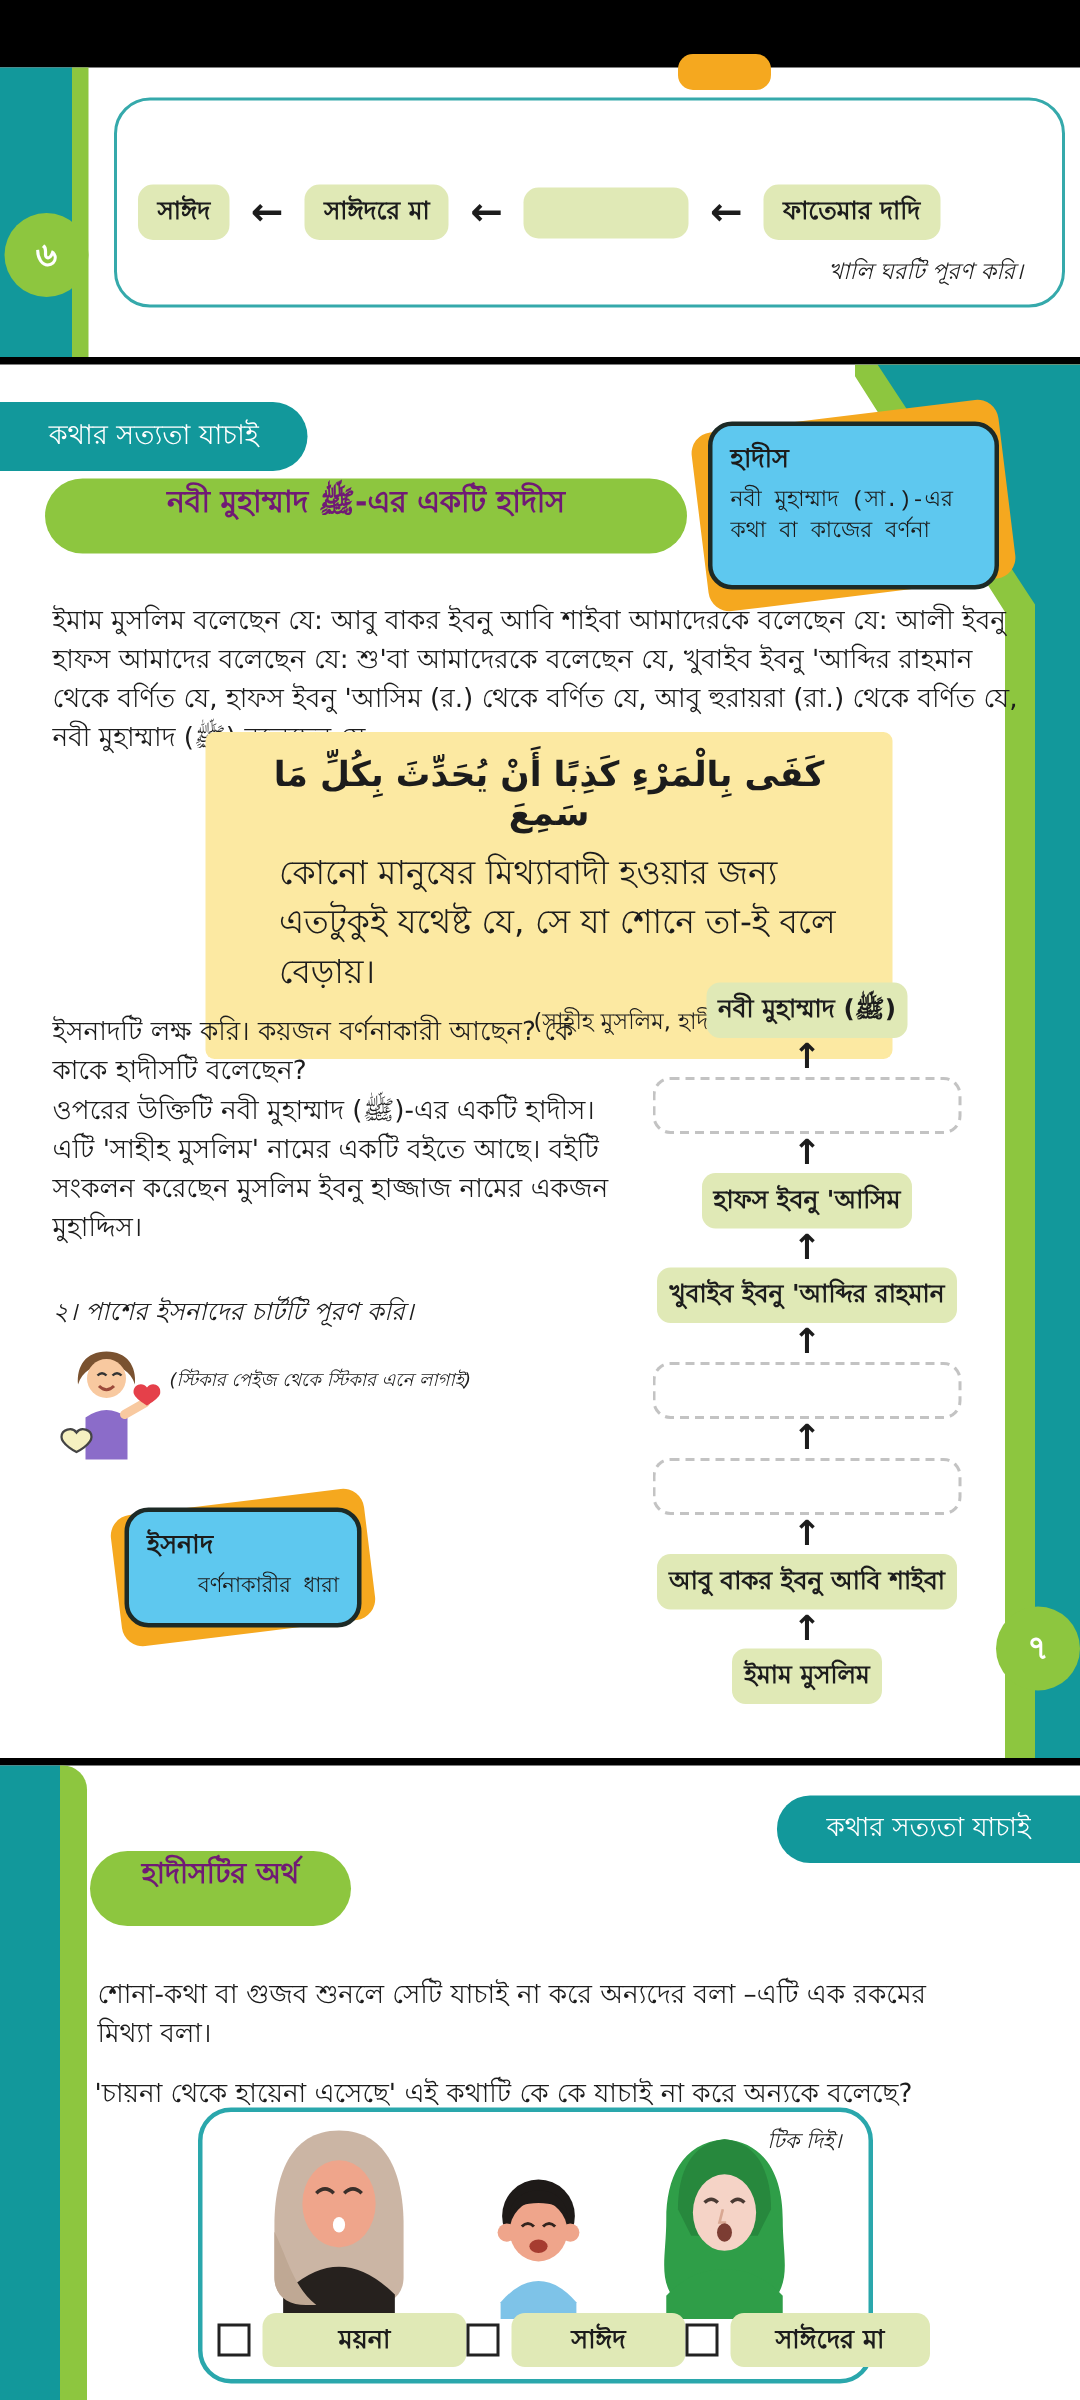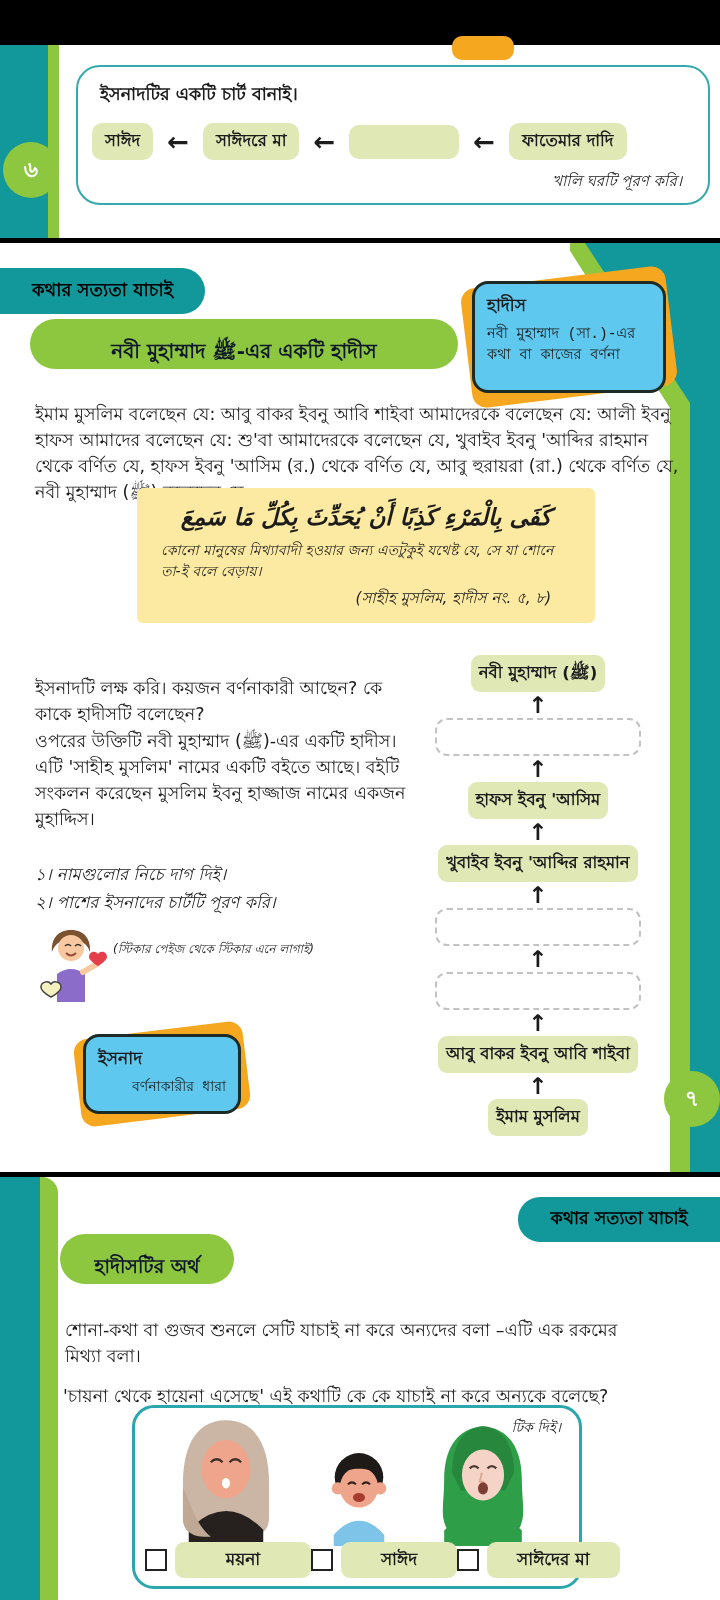--- a/index.html
+++ b/index.html
@@ -19,35 +19,35 @@
   .chart-title{position:absolute;left:22px;top:14px;font-size:17.5px;font-weight:600;}
   .chart-row{position:absolute;left:14px;top:56px;right:10px;display:flex;align-items:center;gap:14px;}
   .chip{background:#e0e9b6;border-radius:10px;padding:5px 13px;font-size:16.5px;font-weight:600;white-space:nowrap;}
   .chip.blank{width:84px;height:24px;}
   .larr{font-size:26px;line-height:20px;font-weight:600;}
   .chart-foot{position:absolute;right:26px;bottom:9px;font-size:15px;font-style:italic;}
 
   
   #page2{top:243px;height:929px;}
   .edge-right-svg{position:absolute;right:0;top:0;height:100%;width:150px;}
-  .badge-teal{background:#12989b;color:#000000;font-weight:bold;display:flex;align-items:center;justify-content:center;}
+  .badge-teal{background:#12989b;color:#ffffff;font-weight:normal;display:flex;align-items:center;justify-content:center;}
   #badge2{position:absolute;left:0;top:25px;width:205px;height:46px;border-radius:0 23px 23px 0;font-size:18px;}
-  .title-pill{position:absolute;background:#8dc63f;color:#0f172a;font-weight:bold;display:flex;align-items:flex-end;justify-content:center;}
+  .title-pill{position:absolute;background:#8dc63f;color:#701a75;font-weight:bold;display:flex;align-items:flex-start;justify-content:center;}
   #title2{left:30px;top:76px;width:428px;height:50px;border-radius:26px;font-size:20px;}
   .callout{position:absolute;}
   #callout-hadith{left:472px;top:38px;width:194px;height:112px;}
   .callout .back{position:absolute;inset:-4px -6px;background:#f5a81f;border-radius:14px;transform:rotate(-7deg);}
   .callout .front{position:absolute;inset:0;background:#5ec8ef;border:3px solid #1d2a26;border-radius:16px;padding:8px 12px;box-sizing:border-box;font-family:Liberation Mono, monospace;}
   .callout .term{font-size:17px;font-weight:bold;margin:0 0 4px 0;}
   .callout .def{font-size:14.5px;line-height:1.45;margin:0;}
   .para{font-size:17.5px;line-height:1.5;}
   #intro2{position:absolute;left:35px;top:140px;width:650px;}
-  .hadith-box{position:absolute;left:137px;top:245px;width:458px;background:#fce9a2;border-radius:6px;padding:12px 0 10px 0;font-style:italic;}
+  .hadith-box{position:absolute;left:137px;top:245px;width:458px;background:#fce9a2;border-radius:6px;padding:12px 0 10px 0;}
   .arabic{direction:rtl;text-align:center;font-size:23px;font-weight:bold;margin:4px 18px 10px 18px;}
-  .translation{font-size:14px;line-height:1.5;margin:0 34px 4px 24px;}
+  .translation{font-size:22px;line-height:1.5;margin:0 34px 4px 49px;}
   .reference{font-size:15px;text-align:right;margin:4px 44px 2px 0;}
   .left-col{position:absolute;left:35px;top:406px;width:380px;}
   .left-col .p2{margin-top:26px;}
   .tasks{margin-top:28px;font-style:italic;font-size:16.5px;line-height:1.75;}
   .sticker-row{display:flex;align-items:flex-start;margin-top:8px;}
   .sticker-note{font-style:italic;font-size:12px;line-height:1.6;margin:14px 0 0 6px;}
   #callout-isnad{position:relative;margin:30px 0 0 48px;width:158px;height:80px;}
   #callout-isnad .def{font-size:14px;text-align:right;}
   .chain-col{position:absolute;left:408px;top:412px;width:260px;display:flex;flex-direction:column;align-items:center;}
   .chain-box{background:#e0e9b6;border-radius:9px;padding:5px 8px;font-size:16.5px;font-weight:600;white-space:nowrap;}
@@ -81,21 +81,20 @@
 
   <div class="page" id="page1">
     <div class="band-teal-left"></div>
     <div class="band-green-left"></div>
     <div class="pagenum-circle" id="circle6">
       <span>৬</span>
     </div>
     <div class="orange-tab"></div>
 
     <div class="chart-card">
-      <div class="chart-title">ইসনাদটির একটি চার্ট বানাই।</div>
       <div class="chart-row">
         <span class="chip">সাঈদ</span>
         <span class="larr">←</span>
         <span class="chip">সাঈদরে মা</span>
         <span class="larr">←</span>
         <span class="chip blank"></span>
         <span class="larr">←</span>
         <span class="chip">ফাতেমার দাদি</span>
       </div>
       <div class="chart-foot">খালি ঘরটি পূরণ করি।</div>
@@ -129,21 +128,20 @@
     <div class="hadith-box">
       <div class="arabic">كَفَى بِالْمَرْءِ كَذِبًا أَنْ يُحَدِّثَ بِكُلِّ مَا سَمِعَ</div>
       <div class="translation">কোনো মানুষের মিথ্যাবাদী হওয়ার জন্য এতটুকুই যথেষ্ট যে, সে যা শোনে তা-ই বলে বেড়ায়।</div>
       <div class="reference">(সাহীহ মুসলিম, হাদীস নং. ৫, ৮)</div>
     </div>
 
     <div class="left-col">
       <p class="para p2" style="margin-bottom:0;">ইসনাদটি লক্ষ করি। কয়জন বর্ণনাকারী আছেন? কে কাকে হাদীসটি বলেছেন?</p>
       <p class="para" style="margin:0;">ওপরের উক্তিটি নবী মুহাম্মাদ (ﷺ)-এর একটি হাদীস। এটি 'সাহীহ মুসলিম' নামের একটি বইতে আছে। বইটি সংকলন করেছেন মুসলিম ইবনু হাজ্জাজ নামের একজন মুহাদ্দিস।</p>
       <div class="tasks">
-        <div>১। নামগুলোর নিচে দাগ দিই।</div>
         <div>২। পাশের ইসনাদের চার্টটি পূরণ করি।</div>
       </div>
       <div class="sticker-row">
         <svg width="72" height="78" viewBox="0 0 72 78">
           <path d="M36 4 C22 4 16 14 17 26 C20 17 27 13 36 13 C45 13 52 17 55 26 C56 14 50 4 36 4 Z" fill="#7a5230"></path>
           <circle cx="36" cy="22" r="13" fill="#f8c9a0"></circle>
           <path d="M30 20 q3 -3 6 0" stroke="#333" stroke-width="1.6" fill="none"></path>
           <path d="M40 20 q3 -3 6 0" stroke="#333" stroke-width="1.6" fill="none"></path>
           <path d="M31 27 q5 5 10 0" stroke="#9c4a3a" stroke-width="2" fill="none"></path>
           <path d="M22 76 L22 48 Q36 38 50 48 L50 76 Z" fill="#8b6cc9"></path>

